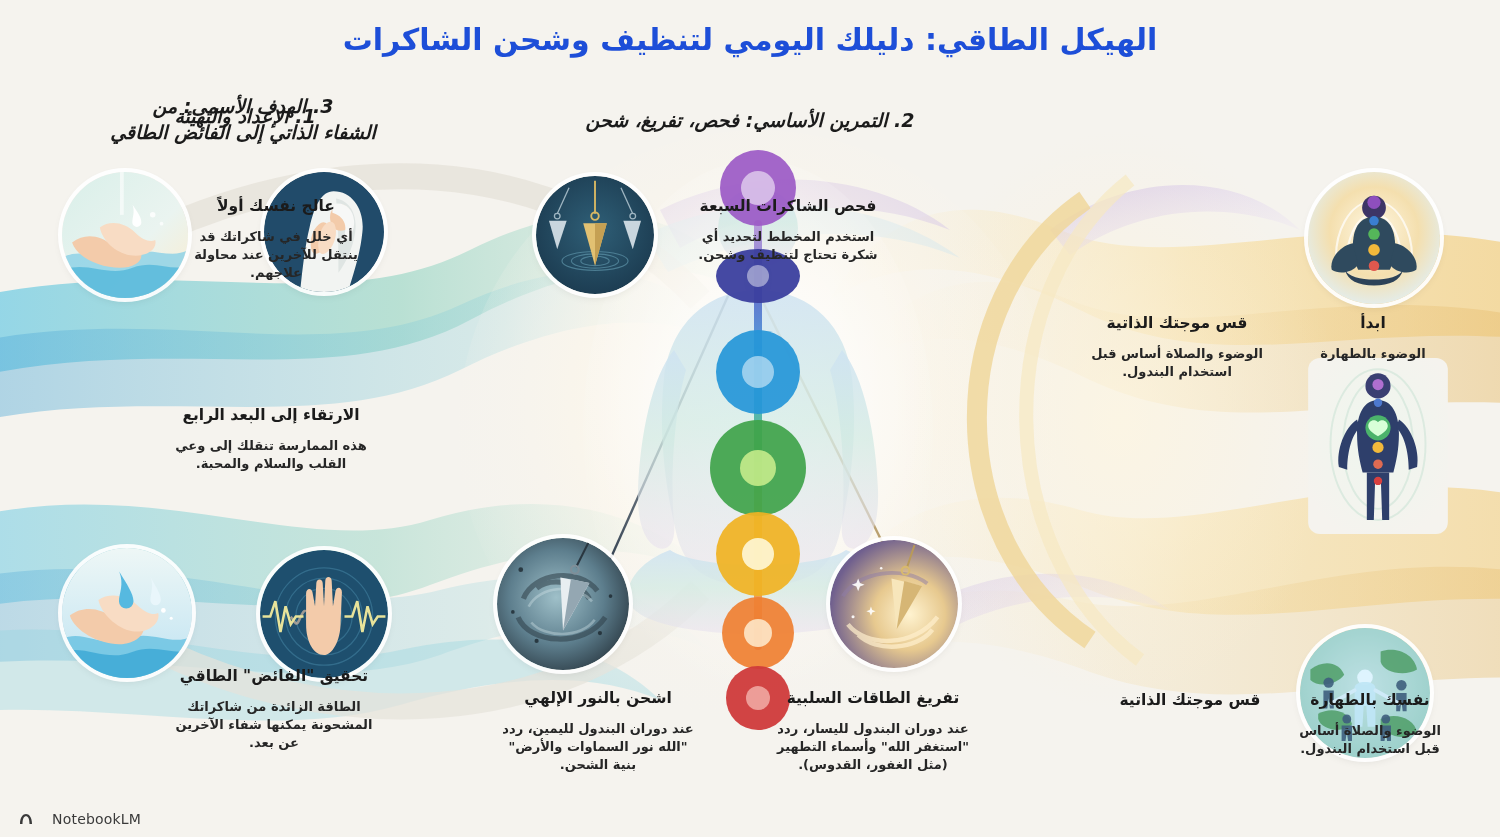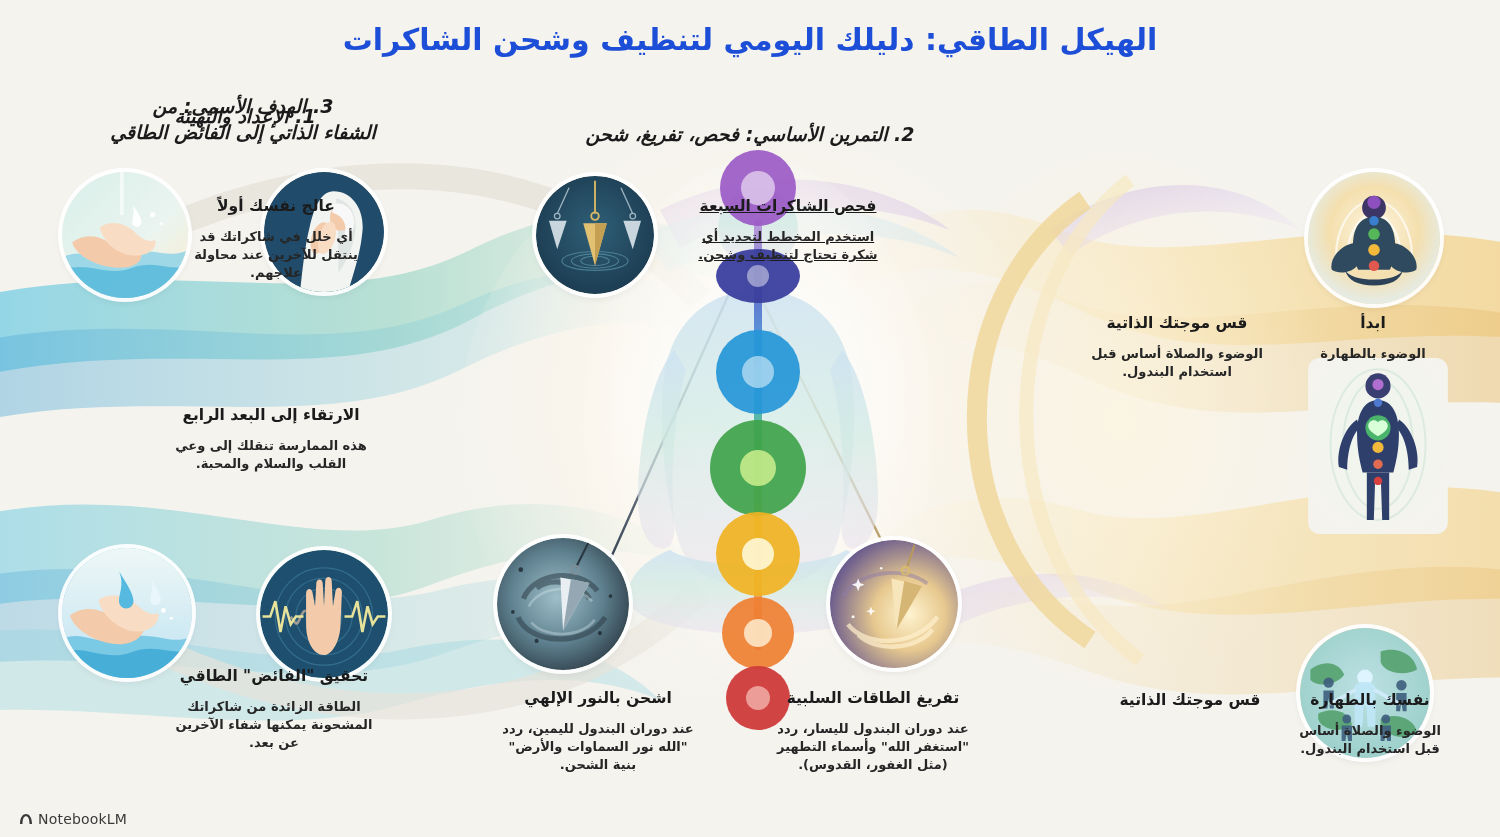--- a/index.html
+++ b/index.html
@@ -21,21 +21,21 @@
     text-align: center; font-size: 30px; font-weight: bold;
     color: #1d4ed8; letter-spacing: 0px;
   }
 
   
   .sec-head {
     position: absolute; text-align: center; font-size: 19px;
     font-weight: bold; color: #1b1b1b; line-height: 1.35; font-style: italic;
   }
   #sec1 { top: 104px; right: 1105px; width: 300px; }
-  #sec2 { top: 104px; left: 0; right: 0; margin: 18px auto; width: 460px; }
+  #sec2 { top: 104px; left: 0; right: 0; margin: 4px auto; width: 460px; }
   #sec3 { top: 94px; left: 78px; width: 330px; }
 
   
   .bubble {
     position: absolute; border-radius: 50%;
     overflow: hidden; box-shadow: 0 0 0 4px rgba(255,255,255,.92), 0 3px 10px rgba(0,0,0,.10);
   }
   .bubble svg { display: block; width: 100%; height: 100%; }
 
   
@@ -45,21 +45,21 @@
 
   
   #centralFigure { position: absolute; left: 578px; top: 150px; width: 360px; height: 580px; }
 
   
   .connector { position: absolute; inset: 0; width: 1500px; height: 837px; pointer-events: none; }
 
   
   .watermark {
     position: absolute; bottom: 10px; left: 18px;
-    display: flex; align-items: center; gap: 4px;
+    display: flex; align-items: center; gap: 18px;
     font-size: 14px; color: #3a3a3a; direction: ltr;
   }
   .watermark .wm-text { font-weight: 500; letter-spacing: .2px; }
 </style>
 </head>
 <body>
 
 <div id="stage">
 
   <svg class="bg-svg" viewBox="0 0 1500 837" preserveAspectRatio="none">
@@ -472,21 +472,21 @@
 
   <div class="cap" style="top:690px;right:50px;width:160px;">
     <div class="t">نفسك بالطهارة</div>
     <div class="d">الوضوء والصلاة أساس قبل استخدام البندول.</div>
   </div>
 
   <div class="cap" style="top:690px;right:226px;width:168px;">
     <div class="t">قس موجتك الذاتية</div>
   </div>
 
-  <div class="cap" style="top:196px;left:688px;width:200px;text-decoration:underline;">
+  <div class="cap" style="top:196px;left:688px;width:200px;">
     <div class="t">فحص الشاكرات السبعة</div>
     <div class="d">استخدم المخطط لتحديد أي شكرة تحتاج لتنظيف وشحن.</div>
   </div>
 
   <div class="cap" style="top:688px;left:768px;width:210px;text-align:center;">
     <div class="t">تفريغ الطاقات السلبية</div>
     <div class="d">عند دوران البندول لليسار، ردد "استغفر الله" وأسماء التطهير (مثل الغفور، القدوس).</div>
   </div>
 
   <div class="cap" style="top:688px;left:500px;width:196px;">

